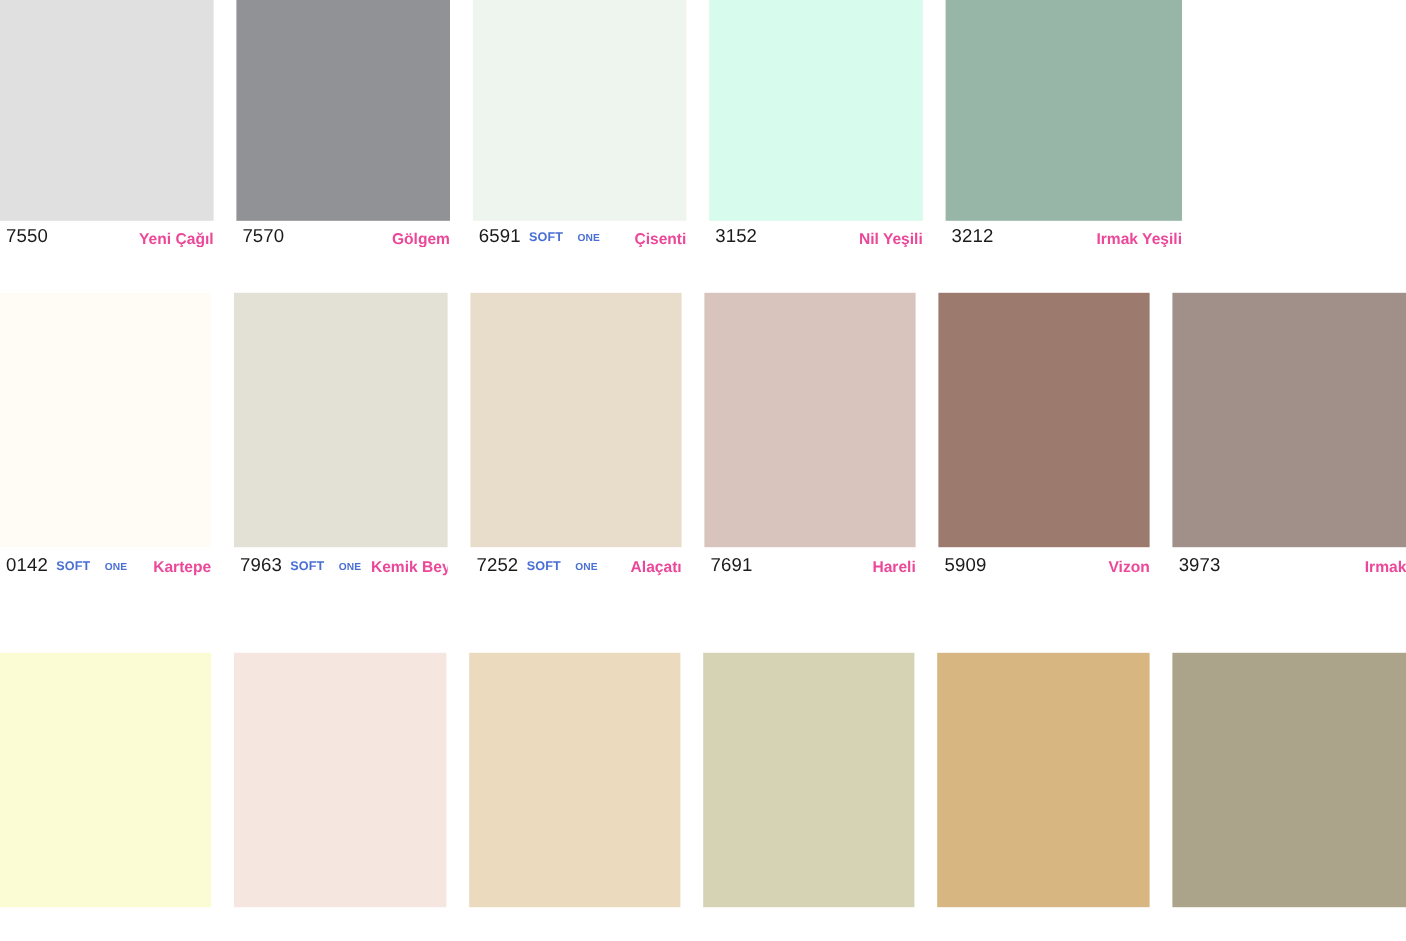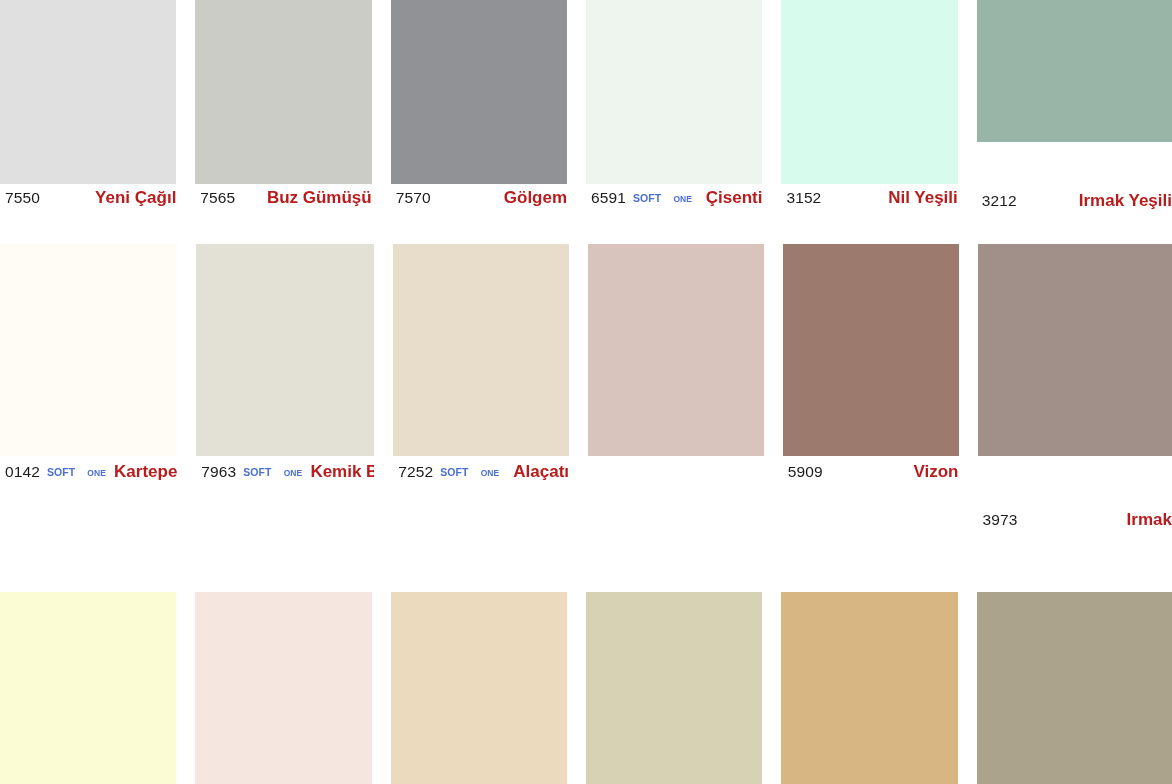--- a/index.html
+++ b/index.html
@@ -37,21 +37,20 @@
   .swatch-block {
     width: 197px;
     box-sizing: border-box;
     padding-right: 19px;
     display: flex;
     flex-direction: column;
   }
   .swatch-block.last {
     width: 197px;
     padding-right: 0;
-    gap: 48px;
   }
 
   .swatch-chip {
     width: 100%;
     height: 212px;
     display: block;
   }
 
   .swatch-caption {
     height: 32px;
@@ -84,22 +83,22 @@
   .softone-badge .soft-part {
     font-size: 10.5px;
     font-weight: 600;
   }
   .softone-badge .one-part {
     font-size: 8.5px;
     font-weight: 600;
   }
 
   .swatch-name {
-    font-size: 17px;
-    color: #b91c1c;
+    font-size: 13px;
+    color: #ec4899;
     font-weight: 600;
     margin-left: auto;
     padding-left: 8px;
     flex: 0 1 auto;
     overflow: hidden;
     text-overflow: clip;
   }
 </style>
 </head>
 <body style="background: rgb(255, 255, 255);">
@@ -107,27 +106,20 @@
 <div id="palette-grid">
     <div class="palette-row row-0">
       <div class="swatch-block">
         <div class="swatch-chip" style="background: rgb(224, 224, 224);"></div>
         <div class="swatch-caption">
           <span class="swatch-code">7550</span>
           <span class="swatch-name">Yeni Çağıl</span>
         </div>
       </div>
       <div class="swatch-block">
-        <div class="swatch-chip" style="background: rgb(203, 204, 198);"></div>
-        <div class="swatch-caption">
-          <span class="swatch-code">7565</span>
-          <span class="swatch-name">Buz Gümüşü</span>
-        </div>
-      </div>
-      <div class="swatch-block">
         <div class="swatch-chip" style="background: rgb(145, 146, 149);"></div>
         <div class="swatch-caption">
           <span class="swatch-code">7570</span>
           <span class="swatch-name">Gölgem</span>
         </div>
       </div>
       <div class="swatch-block">
         <div class="swatch-chip" style="background: rgb(238, 244, 238);"></div>
         <div class="swatch-caption">
           <span class="swatch-code">6591</span>
@@ -182,20 +174,24 @@
           <span class="swatch-code">7252</span>
           <span class="softone-badge" style="color: rgb(74, 111, 212);">
             <span class="soft-part">SOFT</span>
             <span class="one-part">ONE</span>
           </span>
           <span class="swatch-name">Alaçatı</span>
         </div>
       </div>
       <div class="swatch-block">
         <div class="swatch-chip" style="background: rgb(216, 196, 189);"></div>
+        <div class="swatch-caption">
+          <span class="swatch-code">7691</span>
+          <span class="swatch-name">Hareli</span>
+        </div>
       </div>
       <div class="swatch-block">
         <div class="swatch-chip" style="background: rgb(156, 122, 110);"></div>
         <div class="swatch-caption">
           <span class="swatch-code">5909</span>
           <span class="swatch-name">Vizon</span>
         </div>
       </div>
       <div class="swatch-block last">
         <div class="swatch-chip" style="background: rgb(161, 144, 138);"></div>

